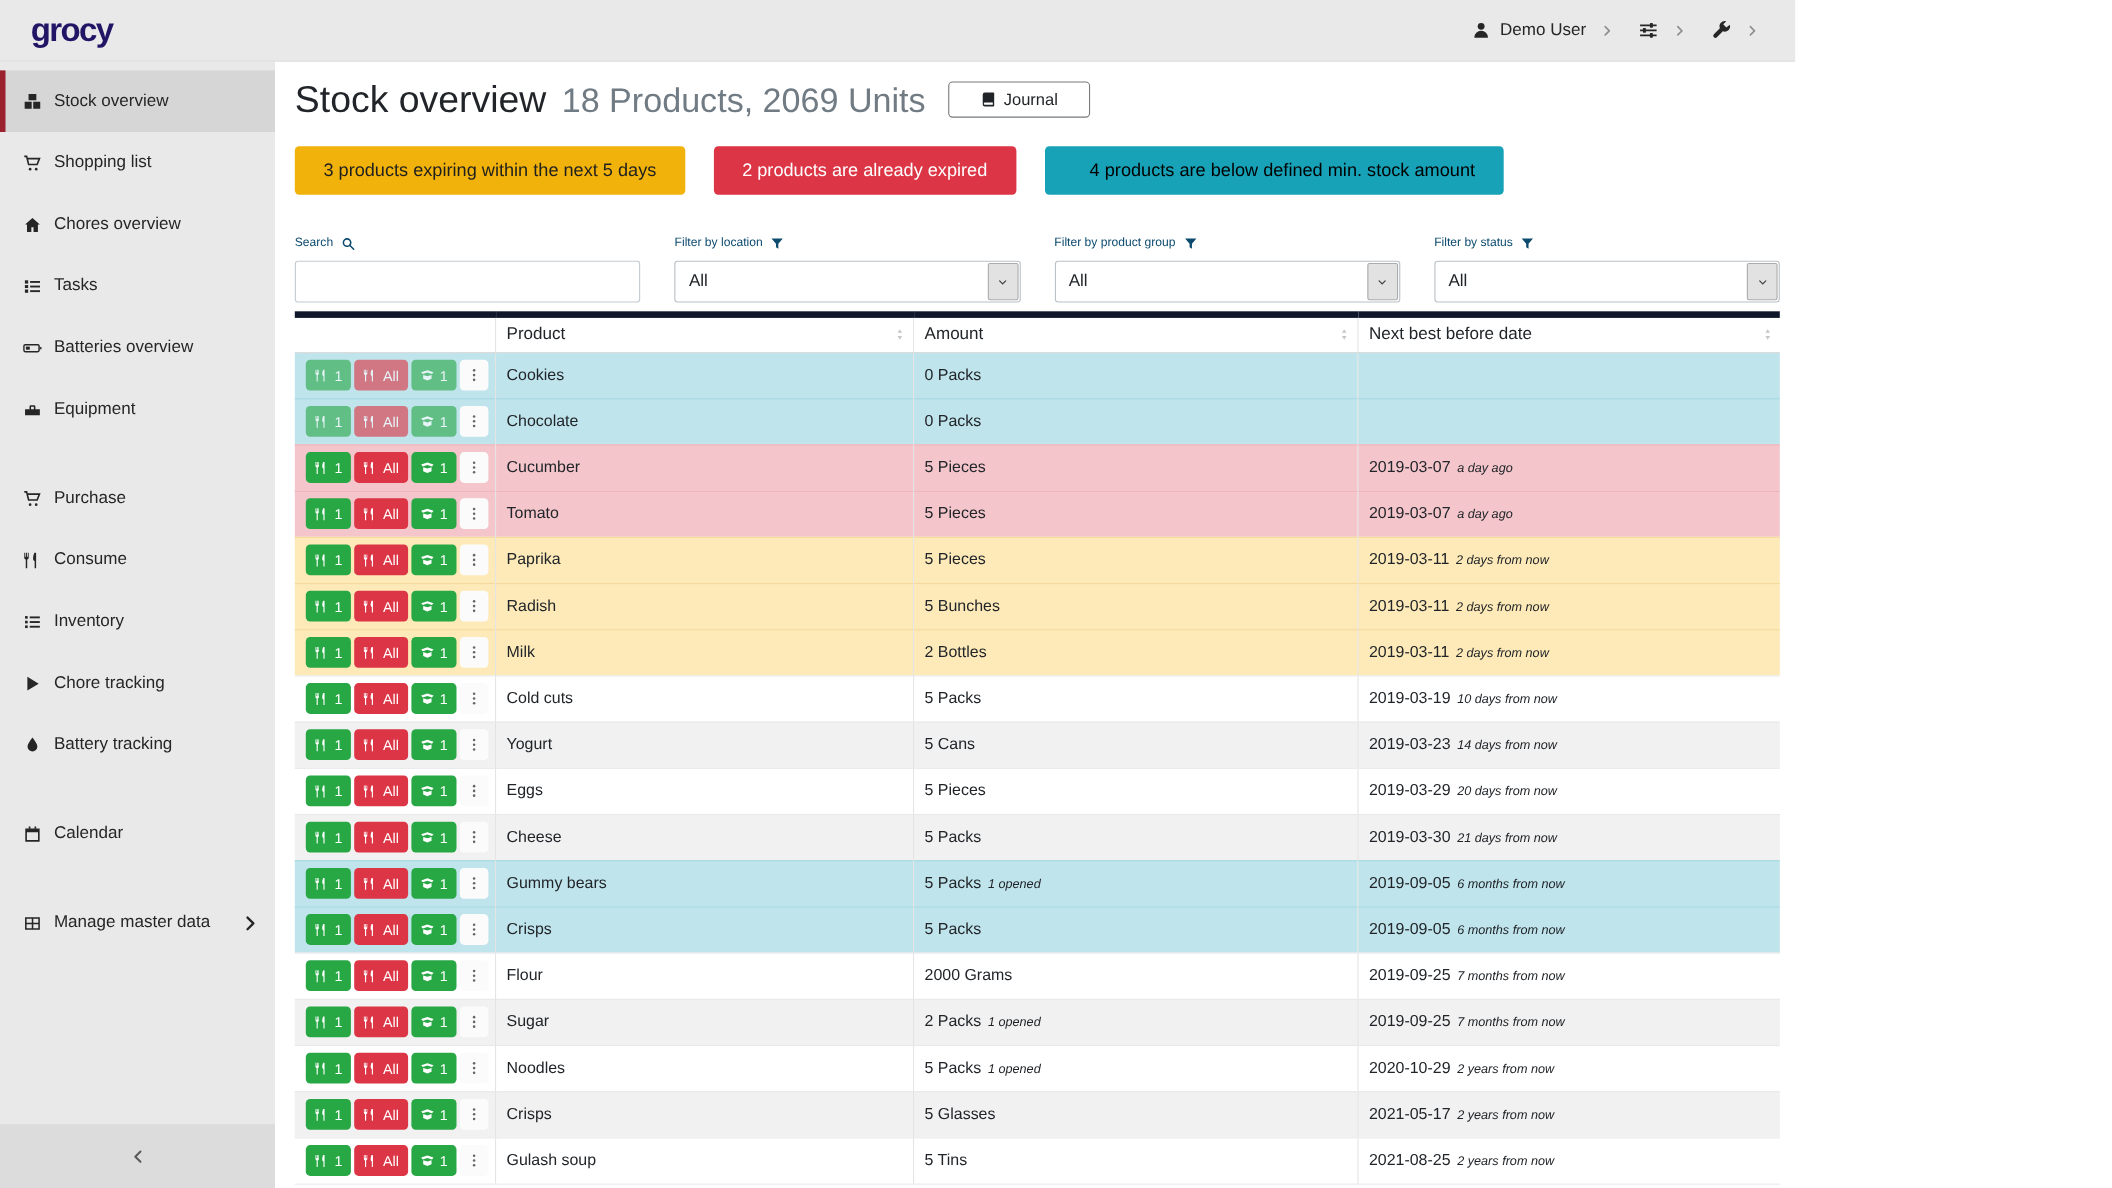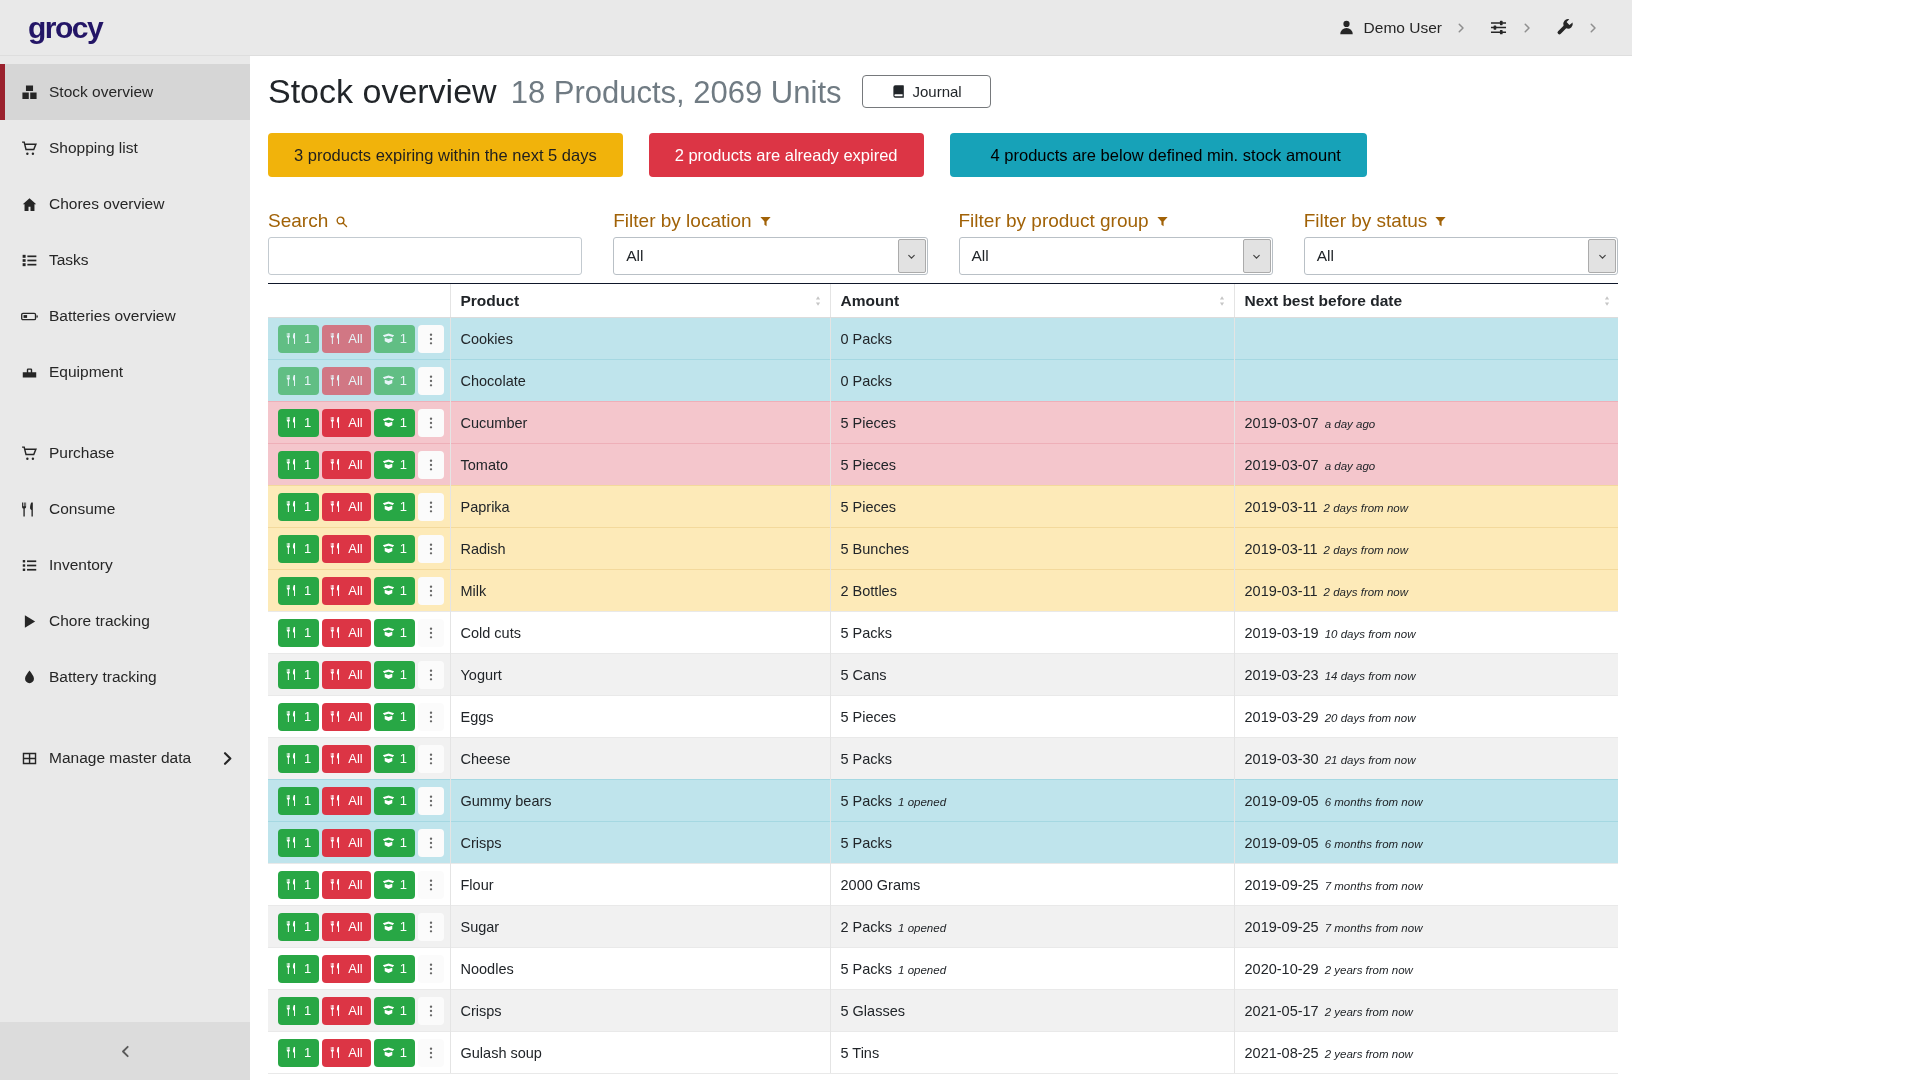--- a/index.html
+++ b/index.html
@@ -41,34 +41,34 @@
   .btn-journal{margin-left:12px;background:#fff;border:1px solid #76797c;border-radius:4px;
     padding:7px 28px;font-size:15px;font-family:inherit;color:#212529;display:inline-flex;
     align-items:center;gap:7px;cursor:pointer;position:relative;top:-4px}
   .btn-journal .icon{font-size:15px}
 
   .alerts{margin-top:13px;display:flex;gap:26px}
   .alert{height:44px;display:inline-flex;align-items:center;padding:0 26px;border-radius:4px;
     font-size:16.5px;cursor:pointer;white-space:nowrap}
 
   .filters{margin-top:36px;display:grid;grid-template-columns:repeat(4,1fr);column-gap:31px}
-  .filter-label{display:flex;align-items:center;gap:7px;font-size:19px;color:#a16207;margin-bottom:8px;height:16px}
+  .filter-label{display:flex;align-items:center;gap:7px;font-size:11px;color:#0c4a6e;margin-bottom:8px;height:16px}
   .filter-label .icon{font-size:13px}
   .filter-input{width:100%;height:38px;border:1px solid #c3cad0;border-radius:3px;box-sizing:border-box;
     padding:0 10px;font-size:15px;font-family:inherit;outline:none}
   .fake-select{height:38px;border:1px solid #b9c0c6;border-radius:3px;background:#fff;display:flex;
     align-items:center;box-sizing:border-box;padding-left:12px;font-size:15.5px;cursor:pointer}
   .select-value{flex:1}
   .select-btn{width:26px;align-self:stretch;margin:1px;background:#e2e2e2;border:1px solid #ababab;
     border-radius:2px;display:flex;align-items:center;justify-content:center;color:#444;font-size:11px}
 
   
   .stock-table{width:100%;border-collapse:collapse;margin-top:8px;table-layout:fixed}
-  .stock-table th{height:34px;text-align:left;font-size:15.5px;font-weight:bold;color:#212529;
-    padding:0 10px;border-top:1px solid #0f172a;border-bottom:1px solid #dcdcdc;position:relative;
+  .stock-table th{height:34px;text-align:left;font-size:15.5px;font-weight:normal;color:#212529;
+    padding:0 10px;border-top:6px solid #0f172a;border-bottom:1px solid #dcdcdc;position:relative;
     box-sizing:border-box;cursor:pointer}
   .stock-table th .sort{position:absolute;right:7px;top:50%;transform:translateY(-50%);
     color:#c6c6c6;font-size:13px}
   .stock-table th .sort svg{width:0.62em}
   .stock-table td{height:42px;padding:0 10px;font-size:14.5px;color:#212529;
     border-top:1px solid #e9e9e9;box-sizing:border-box;vertical-align:middle}
   .stock-table td:nth-child(n+2),.stock-table th:nth-child(n+2){border-left:1px solid #e4e4e4}
   .stock-table tbody tr:last-child td{border-bottom:1px solid #e9e9e9}
   tr.status-none:nth-child(odd){background:var(--row-stripe,#f1f1f1)}
   tr.status-belowmin{background:var(--row-belowmin,#bfe4ec)}
@@ -240,20 +240,29 @@
           </span>
           <span class="side-label">Chore tracking</span>
         </div>
         <div class="side-item">
           <span class="icon">
             <svg viewBox="0 0 24 24" fill="currentColor">
               <path d="M12 2.2c3.3 4.7 6.3 8.2 6.3 11.5a6.3 6.3 0 1 1-12.6 0C5.7 10.4 8.7 6.9 12 2.2z"></path>
             </svg>
           </span>
           <span class="side-label">Battery tracking</span>
+        </div>
+        <div class="side-item gap">
+          <span class="icon">
+            <svg viewBox="0 0 24 24" fill="currentColor" fill-rule="evenodd">
+              <path d="M7.2 1.8h2.2v3H7.2zM14.6 1.8h2.2v3h-2.2z"></path>
+              <path d="M2.8 4.4h18.4v17H2.8zm2.1 5v9.9h14.2V9.4z"></path>
+            </svg>
+          </span>
+          <span class="side-label">Calendar</span>
         </div>
         <div class="side-item gap">
           <span class="icon">
             <svg viewBox="0 0 24 24" fill="currentColor" fill-rule="evenodd">
               <path d="M2.5 4h19v16h-19zm2 2v5.1h6.6V6zm8.6 0v5.1h6.4V6zm-8.6 7.1V18h6.6v-4.9zm8.6 0V18h6.4v-4.9z"></path>
             </svg>
           </span>
           <span class="side-label">Manage master data</span>
           <span class="icon side-chev">
             <svg viewBox="0 0 24 24" fill="none" stroke="currentColor" stroke-width="3" stroke-linecap="round" stroke-linejoin="round">

